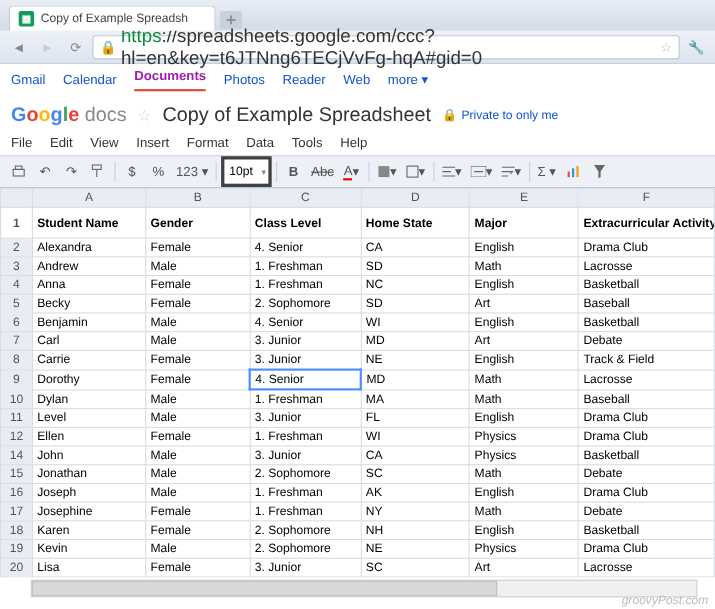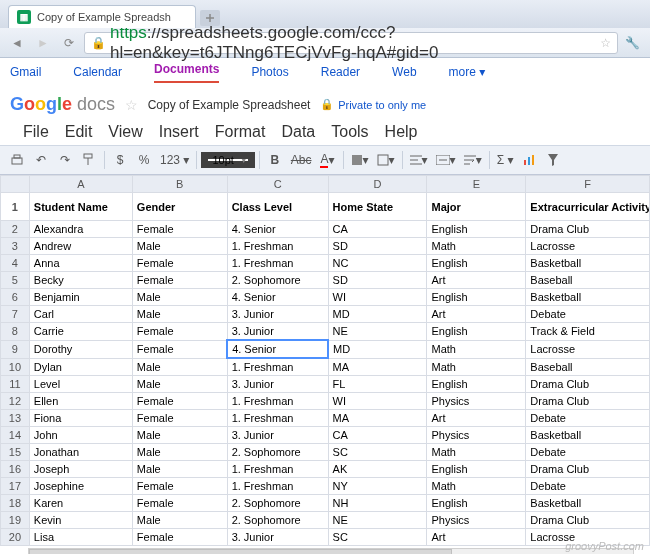--- a/index.html
+++ b/index.html
@@ -14,42 +14,42 @@
 .addr-bar { background: linear-gradient(#eef2f8, #dce4ee); height: 30px; display: flex; align-items: center; padding: 0 6px; gap: 4px; border-bottom: 1px solid #b8c4d4; }
 .nav-btn { width: 22px; height: 22px; display: flex; align-items: center; justify-content: center; color: #888; cursor: pointer; }
 .url-box { flex: 1; background: #fff; border: 1px solid #c0c8d4; border-radius: 3px; height: 22px; display: flex; align-items: center; padding: 0 6px; gap: 4px; }
 .lock { color: #0a8c3c; font-size: 12px; }
 .url-text { font-size: 17px; color: #333; }
 .url-https { color: #0a8c3c; }
 .star { color: #bbb; margin-left: auto; }
 .wrench { width: 22px; height: 22px; display: flex; align-items: center; justify-content: center; color: #888; }
 
 
-.gbar { height: 28px; display: flex; align-items: center; padding: 0 10px; gap: 32px; font-size: 12px; }
+.gbar { height: 28px; display: flex; align-items: center; padding: 0 10px; gap: 16px; font-size: 12px; }
 .gbar a { color: #1155cc; text-decoration: none; cursor: pointer; }
 .gbar .active { color: #a21caf; font-weight: bold; border-bottom: 2px solid #dd4b39; padding-bottom: 5px; }
 
 
 .docs-header { padding: 8px 10px 6px; display: flex; align-items: center; gap: 10px; }
 .logo { font-size: 18px; }
 .logo .g1 { color: #4285f4; } .logo .g2 { color: #ea4335; } .logo .g3 { color: #fbbc05; } .logo .g4 { color: #4285f4; } .logo .g5 { color: #34a853; } .logo .g6 { color: #ea4335; }
 .logo .docs { color: #888; font-weight: normal; }
 .star-doc { color: #ccc; font-size: 14px; }
-.doc-title { font-size: 12px; color: #333; }
+.doc-title { font-size: 18px; color: #333; }
 .privacy { font-size: 11px; color: #1155cc; display: flex; align-items: center; gap: 4px; }
 
 
-.menu-bar { padding: 2px 10px 4px; display: flex; gap: 16px; font-size: 16px; color: #333; margin-left: 13px; }
+.menu-bar { padding: 2px 10px 4px; display: flex; gap: 16px; font-size: 12px; color: #333; }
 .menu-bar span { cursor: pointer; }
 
 
 .toolbar { background: #edf1f7; border-top: 1px solid #d0d8e4; border-bottom: 1px solid #c0c8d8; height: 30px; display: flex; align-items: center; padding: 0 6px; gap: 2px; }
 .tb-btn { min-width: 22px; height: 22px; display: flex; align-items: center; justify-content: center; font-size: 12px; color: #555; cursor: pointer; padding: 0 3px; }
 .tb-sep { width: 1px; height: 18px; background: #c8d0dc; margin: 0 2px; }
-.tb-select { border: 7px solid #404040; background: #fff; height: 16px; font-size: 11px; padding: 0 14px 0 4px; display: flex; align-items: center; position: relative; }
+.tb-select { border: 3px solid #404040; background: #fff; height: 28px; font-size: 11px; padding: 0 14px 0 4px; display: flex; align-items: center; position: relative; }
 .tb-select:after { content: '▾'; position: absolute; right: 2px; font-size: 8px; color: #888; }
 
 
 .sheet-container { overflow: hidden; position: relative; }
 table.sheet { border-collapse: collapse; width: 100%; table-layout: fixed; }
 .sheet th, .sheet td { border: 1px solid #d8dce4; font-size: 11px; text-align: left; padding: 2px 4px; height: 17px; white-space: nowrap; overflow: hidden; }
 .sheet th { background: #e8ecf3; font-weight: normal; text-align: center; color: #555; }
 .sheet .row-hdr { background: #e8ecf3; text-align: center; width: 28px; color: #555; }
 .sheet .hdr-row td { font-weight: bold; background: #fff; height: 28px; vertical-align: middle; }
 .sheet .selected { border: 2px solid #4d90fe; }
@@ -323,29 +323,20 @@
         <tr>
           <td class="row-hdr">12</td>
           <td>Ellen</td>
           <td>Female</td>
           <td>1. Freshman</td>
           <td>WI</td>
           <td>Physics</td>
           <td>Drama Club</td>
         </tr>
         <tr>
-          <td class="row-hdr">13</td>
-          <td>Fiona</td>
-          <td>Female</td>
-          <td>1. Freshman</td>
-          <td>MA</td>
-          <td>Art</td>
-          <td>Debate</td>
-        </tr>
-        <tr>
           <td class="row-hdr">14</td>
           <td>John</td>
           <td>Male</td>
           <td>3. Junior</td>
           <td>CA</td>
           <td>Physics</td>
           <td>Basketball</td>
         </tr>
         <tr>
           <td class="row-hdr">15</td>

